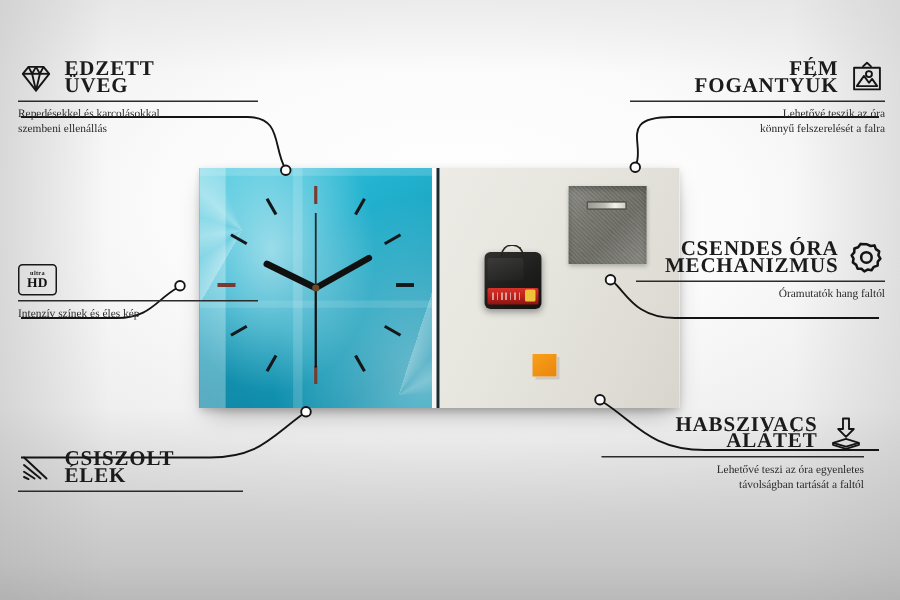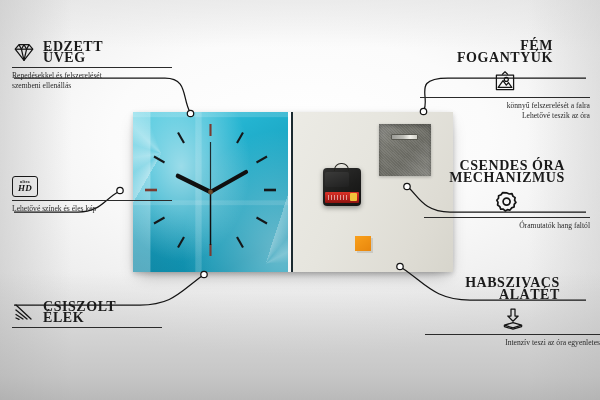--- a/index.html
+++ b/index.html
@@ -135,48 +135,48 @@
     background:linear-gradient(145deg, #f9a01b, #e8860c);
     box-shadow:2px 2px 0 rgba(0,0,0,0.10);
   }
 
   
   #connectors { position:absolute; inset:0; pointer-events:none; }
 
   
   .callout { position:absolute; }
   .co-head { display:flex; align-items:center; gap:7px; }
-  .co-head.right { justify-content:flex-end;flex-direction:column; }
+  .co-head.right { justify-content:flex-end; }
   .co-title {
     font-size:14px; letter-spacing:.55px; color:#1b1b1b;
     line-height:11.5px; font-weight:700; text-transform:uppercase;
     white-space:nowrap;
   }
   .co-title.r { text-align:right; }
   .co-rule { height:1px; background:#2b2b2b; margin:3px 0 3px; }
   .co-desc {
     font-size:7.6px; color:#2a2a2a; line-height:9.6px; white-space:nowrap;
   }
   .co-desc.r { text-align:right; }
   .ico { width:24px; height:24px; flex:0 0 24px; }
 
   .callout-edzett    { left:12px;  top:40px;  width:160px; }
   .callout-hd        { left:12px;  top:176px; width:160px; }
   .callout-csiszolt  { left:12px;  top:300px; width:150px; }
   .callout-fem       { right:10px; top:40px;  width:170px; }
   .callout-csendes   { right:10px; top:160px; width:166px; }
-  .callout-hab       { right:0; top:277px; width:175px; }
+  .callout-hab       { right:24px; top:277px; width:175px; }
 
   .hd-badge {
     width:26px; height:21px; border:1.4px solid #181818; border-radius:3px;
     display:flex; flex-direction:column; align-items:center; justify-content:center;
     line-height:1; flex:0 0 26px;
   }
   .hd-badge .ultra { font-size:4.2px; letter-spacing:.2px; color:#181818; font-weight:700; }
-  .hd-badge .hd { font-size:9px; font-weight:700; color:#111; letter-spacing:.3px;font-style:italic; }
+  .hd-badge .hd { font-size:9px; font-weight:700; color:#111; letter-spacing:.3px; }
 </style>
 </head>
 <body>
 
 <div id="bg-base"></div>
 <div id="bg-vignette"></div>
 
 <div id="product-stage">
 
   <div id="clock-panel">
@@ -264,35 +264,35 @@
         <path d="M7,4.6 L9.4,9.2 L12,20.4 L14.6,9.2 L17,4.6"></path>
         <path d="M9.4,9.2 L12,4.6 L14.6,9.2"></path>
       </g>
     </svg>
     <div>
       <div class="co-title">EDZETT</div>
       <div class="co-title">ÜVEG</div>
     </div>
   </div>
   <div class="co-rule"></div>
-  <div class="co-desc">Repedésekkel és felszerelését</div>
+  <div class="co-desc">Repedésekkel és karcolásokkal</div>
   <div class="co-desc">szembeni ellenállás</div>
 </div>
 
 <div class="callout callout-hd">
   <div class="co-head">
     <div class="hd-badge">
       <span class="ultra">ultra</span>
       <span class="hd">HD</span>
     </div>
     <div>
     </div>
   </div>
   <div class="co-rule"></div>
-  <div class="co-desc">Lehetővé színek és éles kép</div>
+  <div class="co-desc">Intenzív színek és éles kép</div>
 </div>
 
 <div class="callout callout-csiszolt">
   <div class="co-head">
     <svg class="ico" viewBox="0 0 24 24">
       <g stroke="#141414" stroke-width="1.3" stroke-linecap="round">
         <line x1="4" y1="5" x2="19" y2="19"></line>
         <line x1="4" y1="10" x2="15" y2="19"></line>
         <line x1="4" y1="14.5" x2="11" y2="19"></line>
         <line x1="4" y1="18" x2="7" y2="19.4"></line>
@@ -315,22 +315,22 @@
     <svg class="ico" viewBox="0 0 24 24">
       <g fill="none" stroke="#141414" stroke-width="1.25" stroke-linejoin="round">
         <path d="M9,4.6 L12,1.8 L15,4.6"></path>
         <rect x="3.4" y="5.2" width="17.2" height="14.4"></rect>
         <path d="M5.2,17.4 L10,10.6 L13.3,15.2 L15.4,12.6 L18.8,17.4 Z"></path>
         <circle cx="13.3" cy="9.4" r="2"></circle>
       </g>
     </svg>
   </div>
   <div class="co-rule"></div>
+  <div class="co-desc r">Lehetővé teszik az óra</div>
   <div class="co-desc r">könnyű felszerelését a falra</div>
-  <div class="co-desc r">Lehetővé teszik az óra</div>
 </div>
 
 <div class="callout callout-csendes">
   <div class="co-head right">
     <div>
       <div class="co-title r">CSENDES ÓRA</div>
       <div class="co-title r">MECHANIZMUS</div>
     </div>
     <svg class="ico" viewBox="0 0 24 24">
       <g fill="none" stroke="#141414" stroke-width="1.7" stroke-linejoin="round" stroke-linecap="round">
@@ -351,14 +351,15 @@
     </div>
     <svg class="ico" viewBox="0 0 24 24">
       <g fill="none" stroke="#141414" stroke-width="1.25" stroke-linejoin="round">
         <path d="M10,2 H14 V9 H17.2 L12,14.2 L6.8,9 H10 Z"></path>
         <path d="M12,15.6 L20.6,18.2 L12,20.8 L3.4,18.2 Z"></path>
         <path d="M3.4,18.2 V19.6 L12,22.2 L20.6,19.6 V18.2"></path>
       </g>
     </svg>
   </div>
   <div class="co-rule"></div>
-  <div class="co-desc r">Intenzív teszi az óra egyenletes</div>
+  <div class="co-desc r">Lehetővé teszi az óra egyenletes</div>
+  <div class="co-desc r">távolságban tartását a faltól</div>
 </div>
 
 </body></html>

